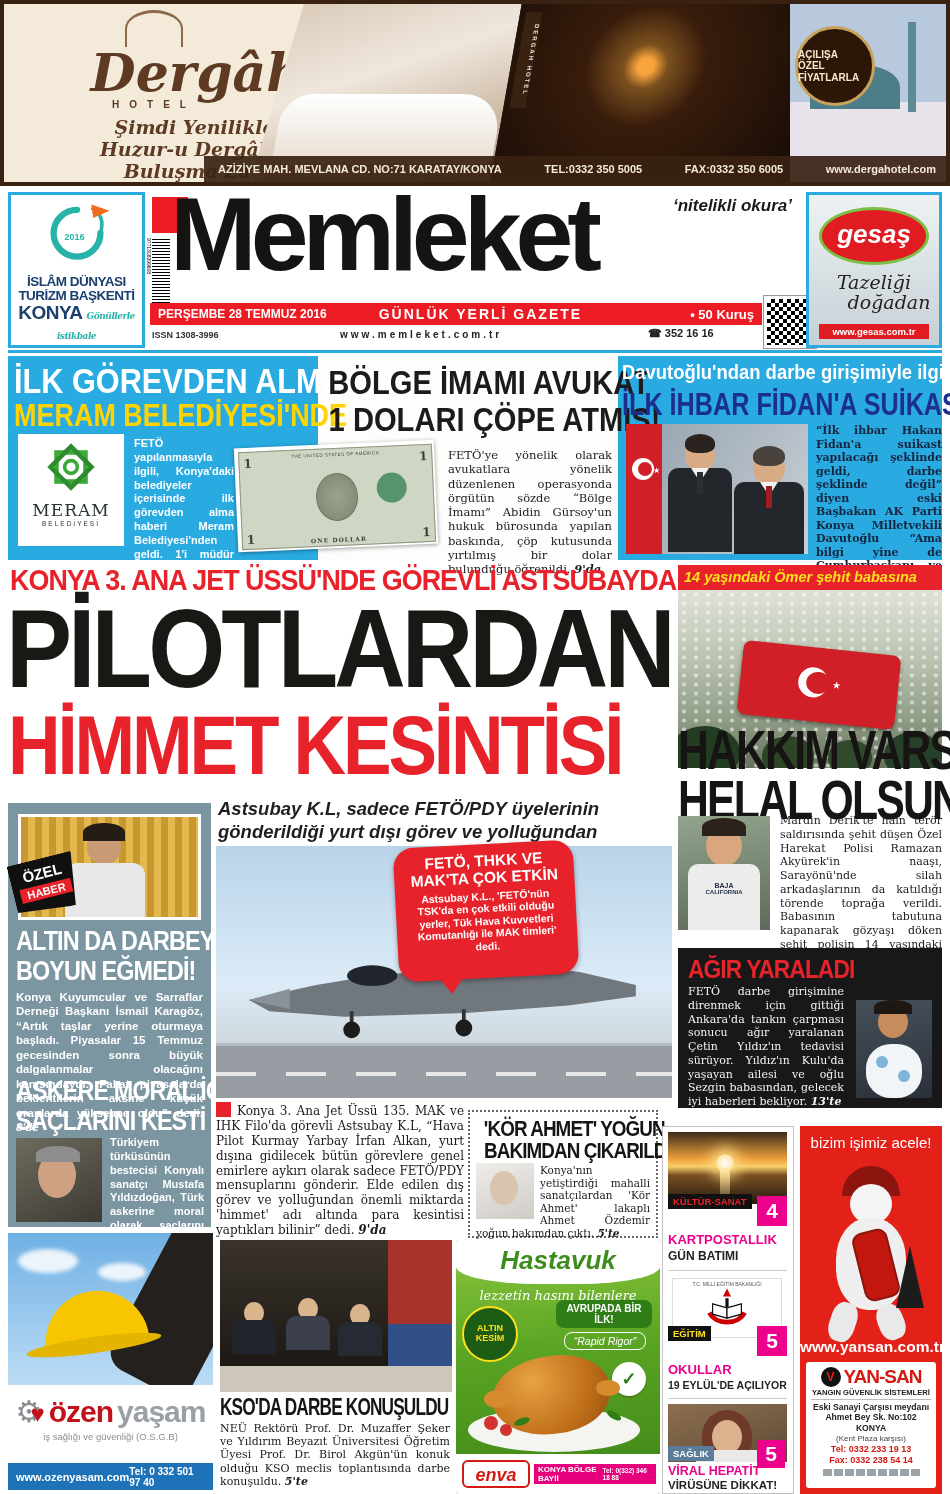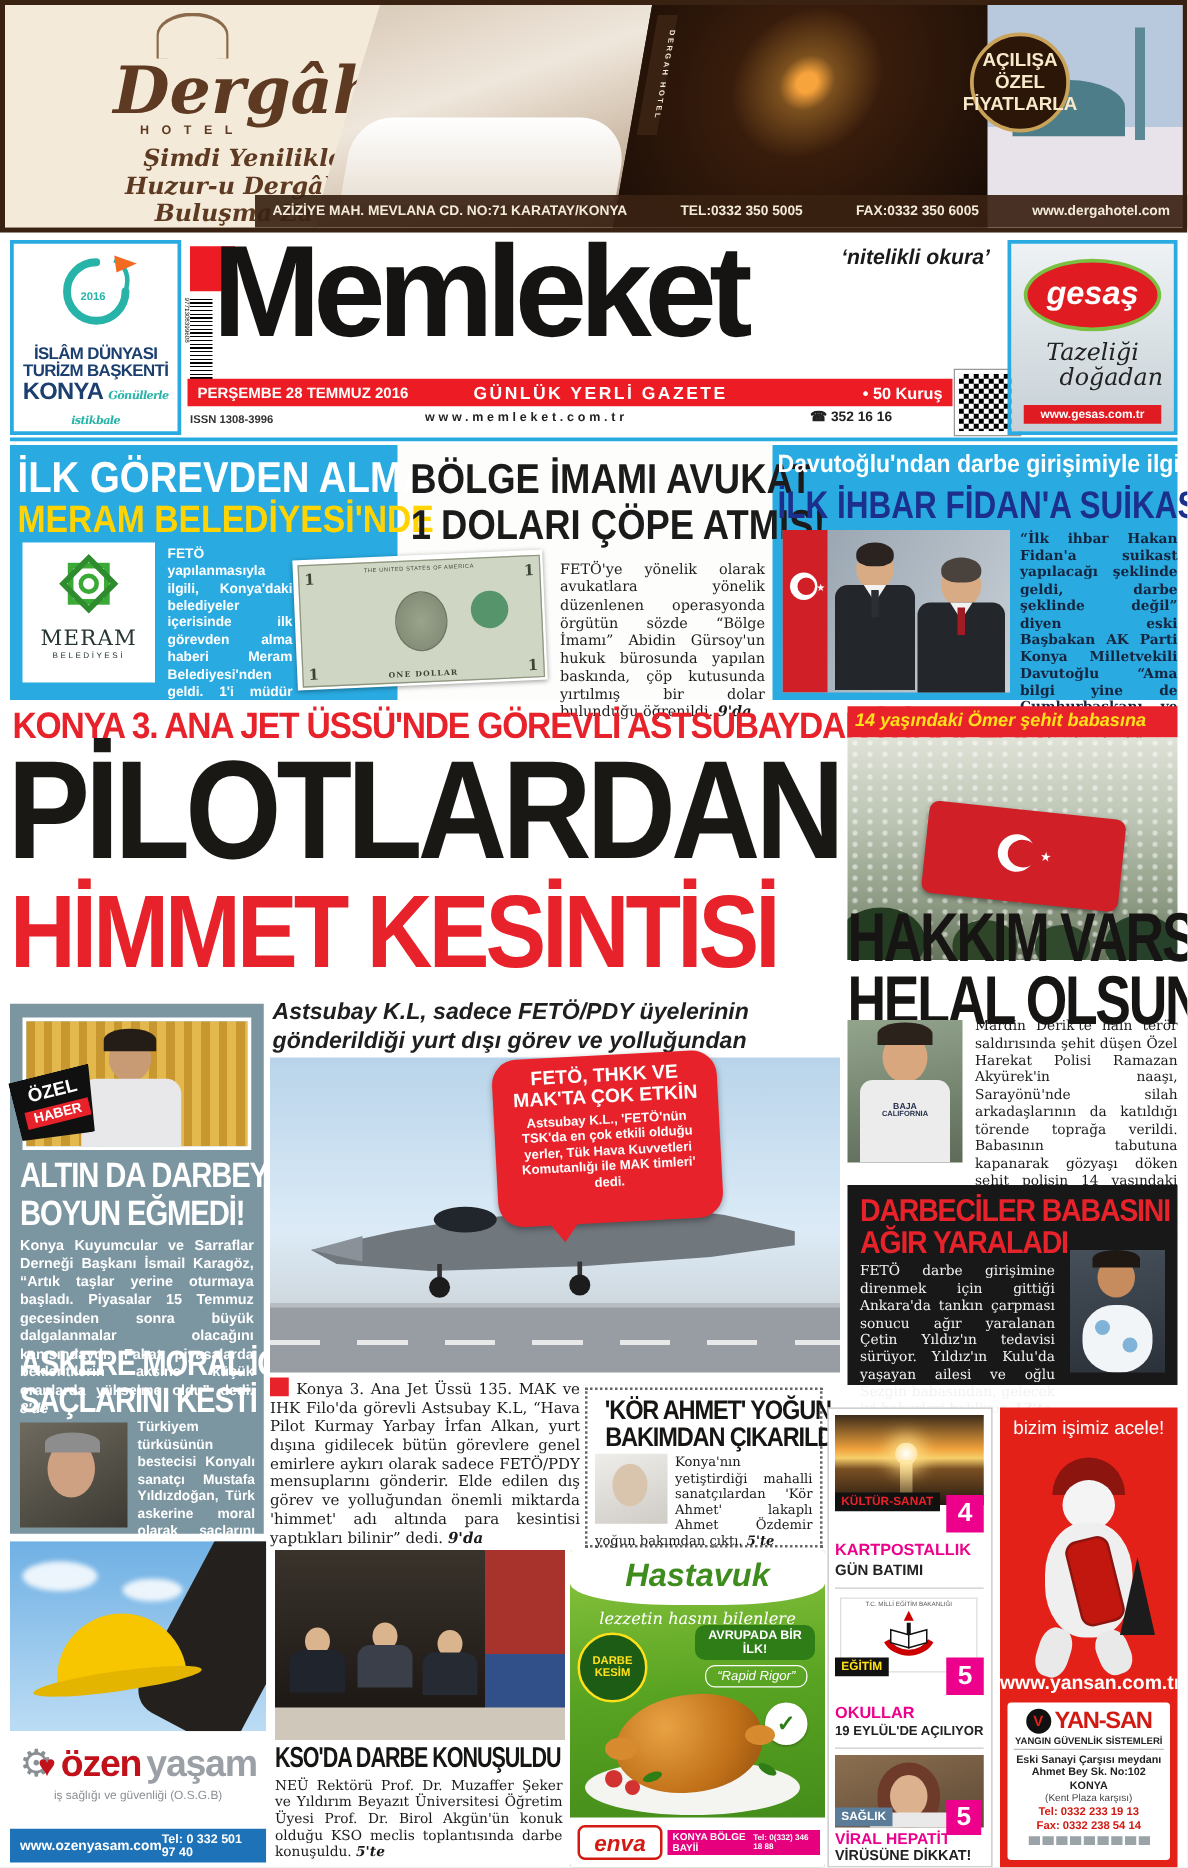--- a/index.html
+++ b/index.html
@@ -17,21 +17,21 @@
   .dergah-brand{width:100%;text-align:right;font-family:"DejaVu Serif",serif;font-style:italic;font-weight:bold;color:#5d3a21;}
   .tent{width:54px;height:34px;margin:6px auto 0;border-left:2px solid #8a6a4a;border-right:2px solid #8a6a4a;border-radius:50% 50% 0 0;border-top:3px solid #8a6a4a;}
   .collage{left:250px;top:0;width:692px;height:178px;overflow:hidden;}
   .ph1{left:0;top:0;width:270px;height:178px;background:linear-gradient(160deg,#d8c8b6 0%,#efe7dc 40%,#cbb7a2 75%,#9d8672 100%);transform:skewX(-10deg);}
   .bedshape{left:30px;top:90px;width:220px;height:70px;background:linear-gradient(#ffffff,#e7ded2);border-radius:30px 40px 8px 8px;}
   .ph2{left:252px;top:0;width:300px;height:178px;background:radial-gradient(circle at 45% 35%,#f8a43c 0 8px,rgba(248,164,60,.45) 22px,rgba(60,30,12,.9) 60px,#150b06 100%),#150b06;transform:skewX(-10deg);}
   .ph3{left:536px;top:0;width:170px;height:178px;background:linear-gradient(180deg,#b8c9dd 0 55%,#e8e2ea 55% 100%);}
   .mosq{left:20px;top:60px;width:90px;height:45px;background:#4e7d8a;border-radius:50% 50% 0 0;}
   .minare{left:118px;top:18px;width:8px;height:90px;background:#5d8896;}
   .vsign{left:6px;top:8px;width:16px;height:96px;background:#3a2212;color:#f3ead9;font-size:6px;font-weight:bold;writing-mode:vertical-rl;text-align:center;letter-spacing:2px;}
-  .badge-acilis{left:772px;top:22px;width:74px;height:74px;border-radius:50%;background:#2c1608;border:3px solid #c9a35a;color:#f7e9c9;display:flex;flex-direction:column;align-items:center;justify-content:center;font-size:15px;font-weight:bold;text-align:center;line-height:1.15;z-index:4;}
+  .badge-acilis{left:791px;top:22px;width:74px;height:74px;border-radius:50%;background:#2c1608;border:3px solid #c9a35a;color:#f7e9c9;display:flex;flex-direction:column;align-items:flex-start;justify-content:center;font-size:10px;font-weight:bold;text-align:center;line-height:1.15;z-index:4;}
   .adr-strip{left:200px;top:152px;width:746px;height:26px;background:rgba(58,34,18,.92);color:#f3ead9;display:flex;align-items:center;justify-content:space-between;padding:0 14px;box-sizing:border-box;font-size:11px;font-weight:bold;z-index:5;}
   
   .konyabox{left:8px;top:192px;width:137px;height:156px;border:3px solid #29abe2;background:#fff;box-sizing:border-box;text-align:center;}
   .konya-lines{color:#1b3f6e;font-weight:800;font-size:13.5px;line-height:1.05;letter-spacing:-.5px;}
   .konya-script{color:#27b3a8;font-style:italic;font-size:9px;font-family:"DejaVu Serif",serif;}
   .redsq{left:152px;top:197px;width:36px;height:36px;background:#ed1c24;}
   .barcode{left:152px;top:239px;width:18px;height:70px;background:repeating-linear-gradient(0deg,#000 0 1px,#fff 1px 3px);}
   .bcnum{left:146px;top:238px;font-size:5px;writing-mode:vertical-rl;color:#000;}
   .mast-title{left:170px;top:182px;width:630px;font-weight:800;font-size:104px;letter-spacing:-6px;color:#151413;line-height:1;white-space:nowrap;}
   .tagline{left:612px;top:196px;width:180px;font-size:17px;font-weight:bold;font-style:italic;color:#1a1a1a;text-align:right;}
@@ -395,21 +395,20 @@
     <div style="position:absolute;left:28px;top:10px;width:36px;height:40px;border-radius:50%;background:#d9a77e;"></div>
     <div style="position:absolute;left:24px;top:2px;width:44px;height:18px;border-radius:50% 50% 0 0;background:#2c221c;"></div>
     <div style="position:absolute;left:10px;top:48px;width:72px;height:66px;border-radius:10px 10px 0 0;background:#ececec;text-align:center;">
       <div style="font-size:7px;font-weight:800;color:#27314d;margin-top:18px;">BAJA</div>
       <div style="font-size:6px;font-weight:800;color:#27314d;">CALIFORNIA</div>
     </div>
   </div>
   <div class="abs omerbody just serif" style="left:780px;top:814px;width:162px;"><span>Mardin Derik'te hain terör saldırısında şehit düşen Özel Harekat Polisi Ramazan Akyürek'in naaşı, Sarayönü'nde silah arkadaşlarının da katıldığı törende toprağa verildi. Babasının tabutuna kapanarak gözyaşı döken şehit polisin 14 yaşındaki oğlu Ömer'in “Hakkım varsa helal olsun” şeklindeki sözleri herkesi duygulandırdı.</span> <span class="pg">3'te</span></div>
 
   <div class="abs darbecibox">
-    <div class="darb-h"><span class="cond" style="transform:scale(.95,1.05);white-space:nowrap;">DARBECİLER BABASINI</span></div>
     <div class="darb-h"><span class="cond" style="transform:scale(.95,1.05);white-space:nowrap;">AĞIR YARALADI</span></div>
     <div class="darb-body just serif" style="width:156px;margin-top:4px;"><span>FETÖ darbe girişimine direnmek için gittiği Ankara'da tankın çarpması sonucu ağır yaralanan Çetin Yıldız'ın tedavisi sürüyor. Yıldız'ın Kulu'da yaşayan ailesi ve oğlu Sezgin babasından, gelecek iyi haberleri bekliyor.</span> <span class="pg">13'te</span></div>
     <div class="teddyphoto">
       <div style="position:absolute;left:22px;top:6px;width:30px;height:32px;border-radius:50%;background:#c68c5e;"></div>
       <div style="position:absolute;left:18px;top:0;width:38px;height:14px;border-radius:50% 50% 0 0;background:#1f1712;"></div>
       <div style="position:absolute;left:10px;top:44px;width:56px;height:54px;border-radius:45%;background:#f2f5f7;"></div>
       <div style="position:absolute;left:20px;top:56px;width:12px;height:12px;border-radius:50%;background:#7fb3d8;"></div>
       <div style="position:absolute;left:42px;top:70px;width:12px;height:12px;border-radius:50%;background:#7fb3d8;"></div>
     </div>
   </div>
@@ -522,21 +521,21 @@
       <div class="ksobody" style="left:118px;top:82px;background:#262a33;"></div>
     <div style="position:absolute;left:0;bottom:0;width:100%;height:26px;background:#cfc7ba;"></div>
   </div>
   <div class="abs" style="left:220px;top:1394px;"><span class="cond kso-h" style="transform:scale(.82,1.1);">KSO'DA DARBE KONUŞULDU</span></div>
   <div class="abs kso-body just serif" style="left:220px;top:1422px;width:230px;"><span>NEÜ Rektörü Prof. Dr. Muzaffer Şeker ve Yıldırım Beyazıt Üniversitesi Öğretim Üyesi Prof. Dr. Birol Akgün'ün konuk olduğu KSO meclis toplantısında darbe konuşuldu.</span> <span class="pg">5'te</span></div>
 
   <div class="abs hast">
     <div class="hast-top"><span class="hast-brand">Hastavuk</span></div>
     <div class="hast-slogan">lezzetin hasını bilenlere</div>
     <div class="stamp">
-        <span><span>DARBE</span><br><span>KESİM</span></span>
+        <span><span>ALTIN</span><br><span>KESİM</span></span>
       </div>
     <div class="hbadge">AVRUPADA BİR İLK!</div>
     <div class="hbubble">“Rapid Rigor”</div>
     <div class="cert">✓</div>
     <div class="plate"></div>
     <div class="chicken"></div>
     <div class="drum" style="left:28px;top:150px;width:26px;height:18px;"></div>
     <div class="drum" style="left:140px;top:140px;width:24px;height:16px;"></div>
     <div class="tomato" style="left:28px;top:176px;width:14px;height:14px;"></div>
     <div class="tomato" style="left:44px;top:184px;width:12px;height:12px;"></div>

